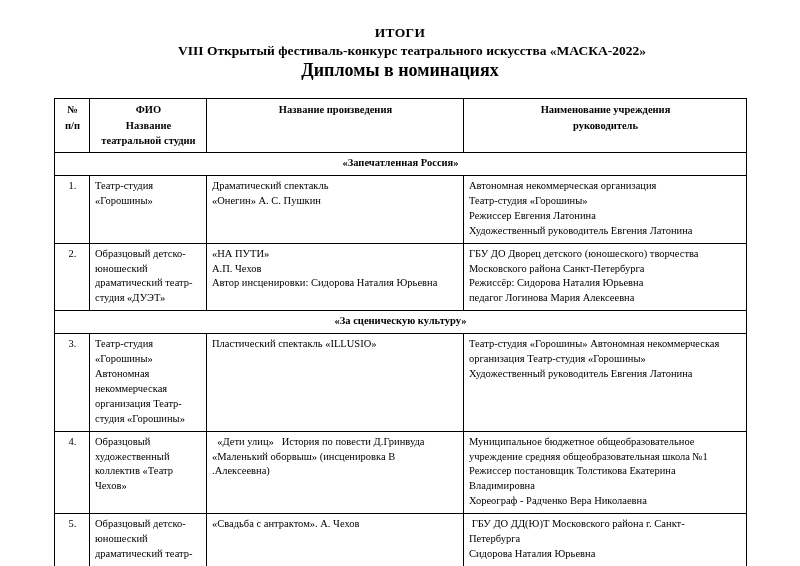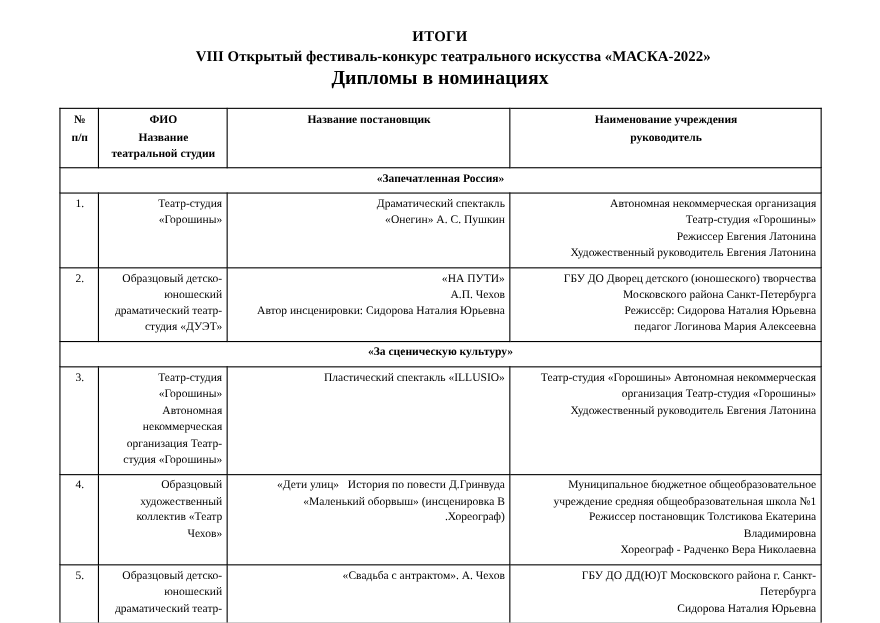--- a/index.html
+++ b/index.html
@@ -78,21 +78,21 @@
     font-weight: bold;
     padding: 3px 4px 4px;
     height: 19px;
     margin-top: 20px;
   }
   td.num {
     text-align: center;
     padding-left: 0;
     padding-right: 0;
   }
-  td .ln { display: block; text-align: right; }
+  td .ln { display: block; }
   .nowrap-pre { white-space: pre-wrap; }
 </style>
 </head>
 <body>
 
 <div class="page">
 
   <div class="doc-heading">
     <span class="line heading-1">ИТОГИ</span>
     <span class="line heading-2">VIII Открытый фестиваль-конкурс театрального искусства «МАСКА-2022»</span>
@@ -112,21 +112,21 @@
           <th>
             <span class="hl">№</span>
             <span class="hl">п/п</span>
           </th>
           <th>
             <span class="hl">ФИО</span>
             <span class="hl">Название</span>
             <span class="hl">театральной студии</span>
           </th>
           <th>
-            <span class="hl">Название постановщик</span>
+            <span class="hl">Название произведения</span>
           </th>
           <th>
             <span class="hl">Наименование учреждения</span>
             <span class="hl">руководитель</span>
           </th>
         </tr>
       </thead>
       <tbody id="table-body">
           <tr class="section-row">
             <td colspan="4">«Запечатленная Россия»</td>
@@ -194,21 +194,21 @@
             <td class="num">4.</td>
             <td>
               <span class="ln nowrap-pre">Образцовый</span>
               <span class="ln nowrap-pre">художественный</span>
               <span class="ln nowrap-pre">коллектив «Театр</span>
               <span class="ln nowrap-pre">Чехов»</span>
             </td>
             <td>
               <span class="ln nowrap-pre">  «Дети улиц»   История по повести Д.Гринвуда</span>
               <span class="ln nowrap-pre">«Маленький оборвыш» (инсценировка В</span>
-              <span class="ln nowrap-pre">.Хореограф)</span>
+              <span class="ln nowrap-pre">.Алексеевна)</span>
             </td>
             <td>
               <span class="ln nowrap-pre">Муниципальное бюджетное общеобразовательное</span>
               <span class="ln nowrap-pre">учреждение средняя общеобразовательная школа №1</span>
               <span class="ln nowrap-pre">Режиссер постановщик Толстикова Екатерина</span>
               <span class="ln nowrap-pre">Владимировна</span>
               <span class="ln nowrap-pre">Хореограф - Радченко Вера Николаевна</span>
             </td>
           </tr>
           <tr>

